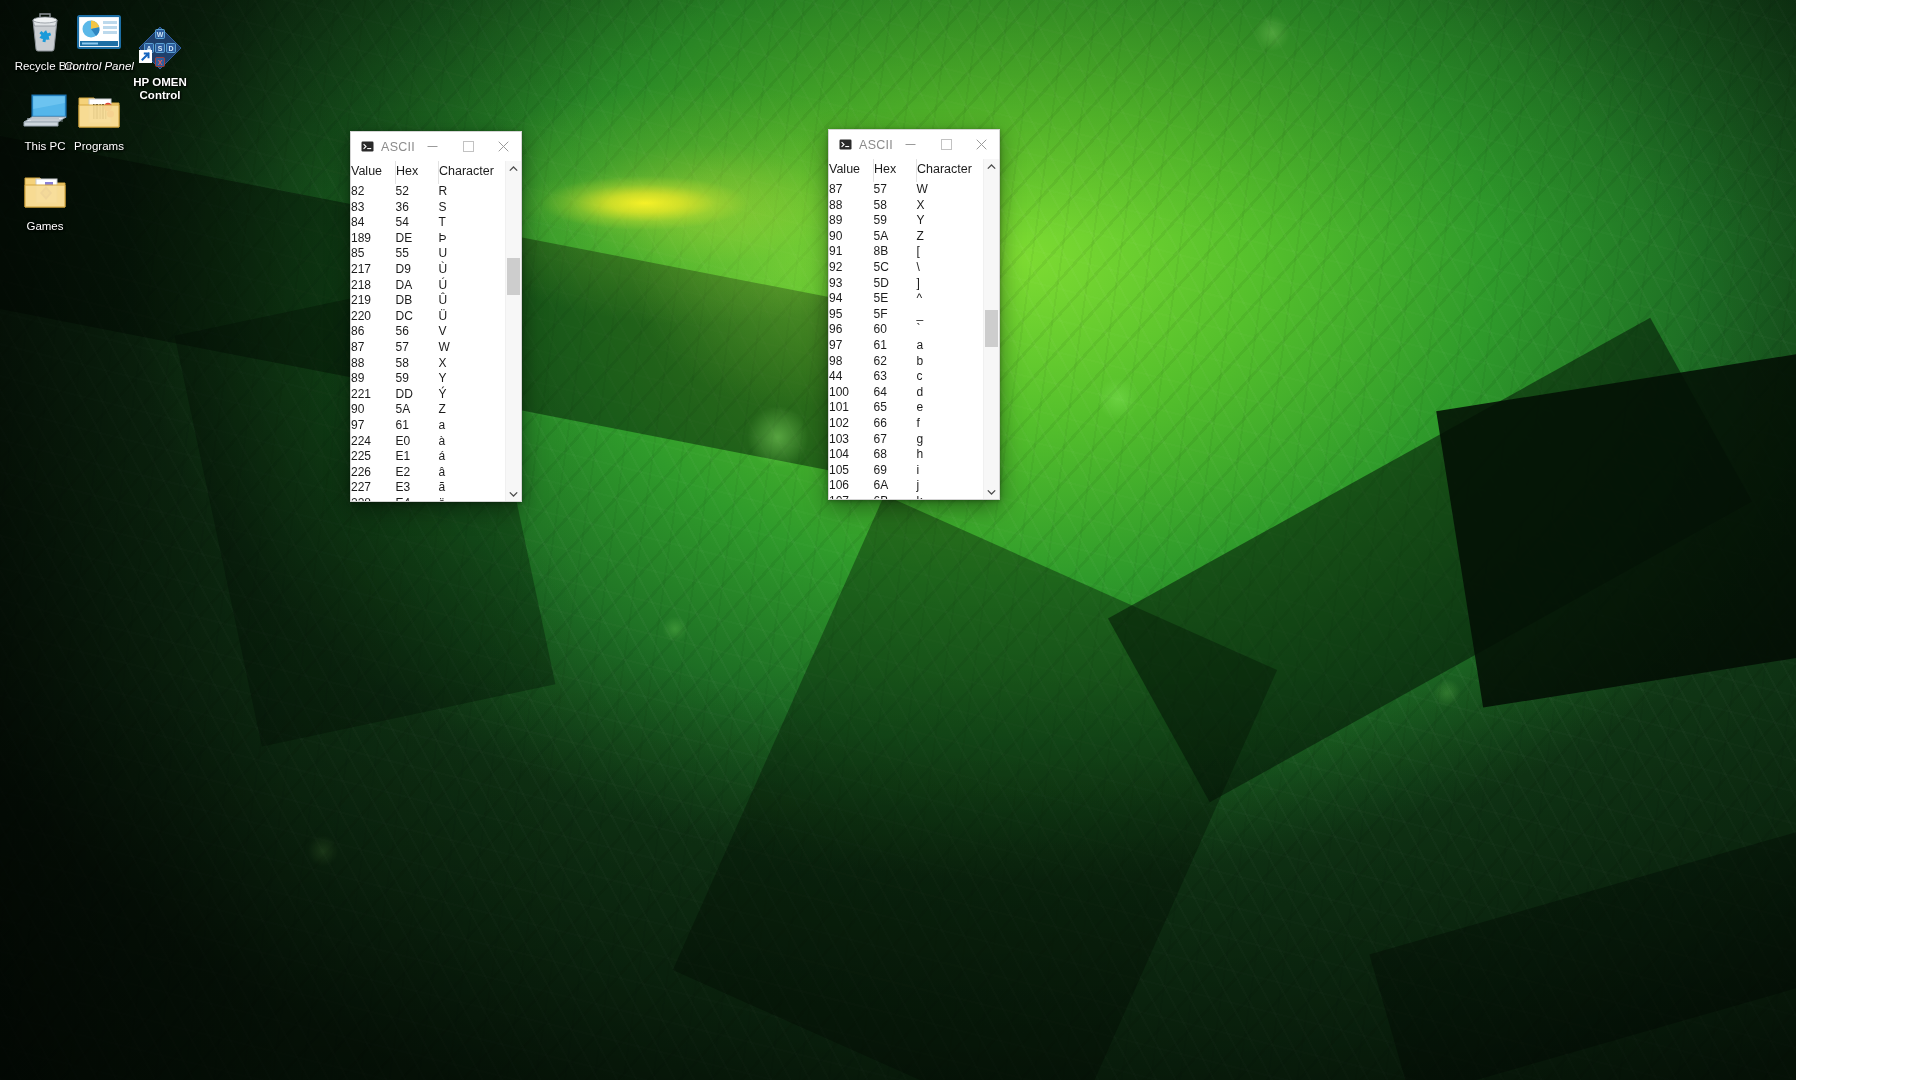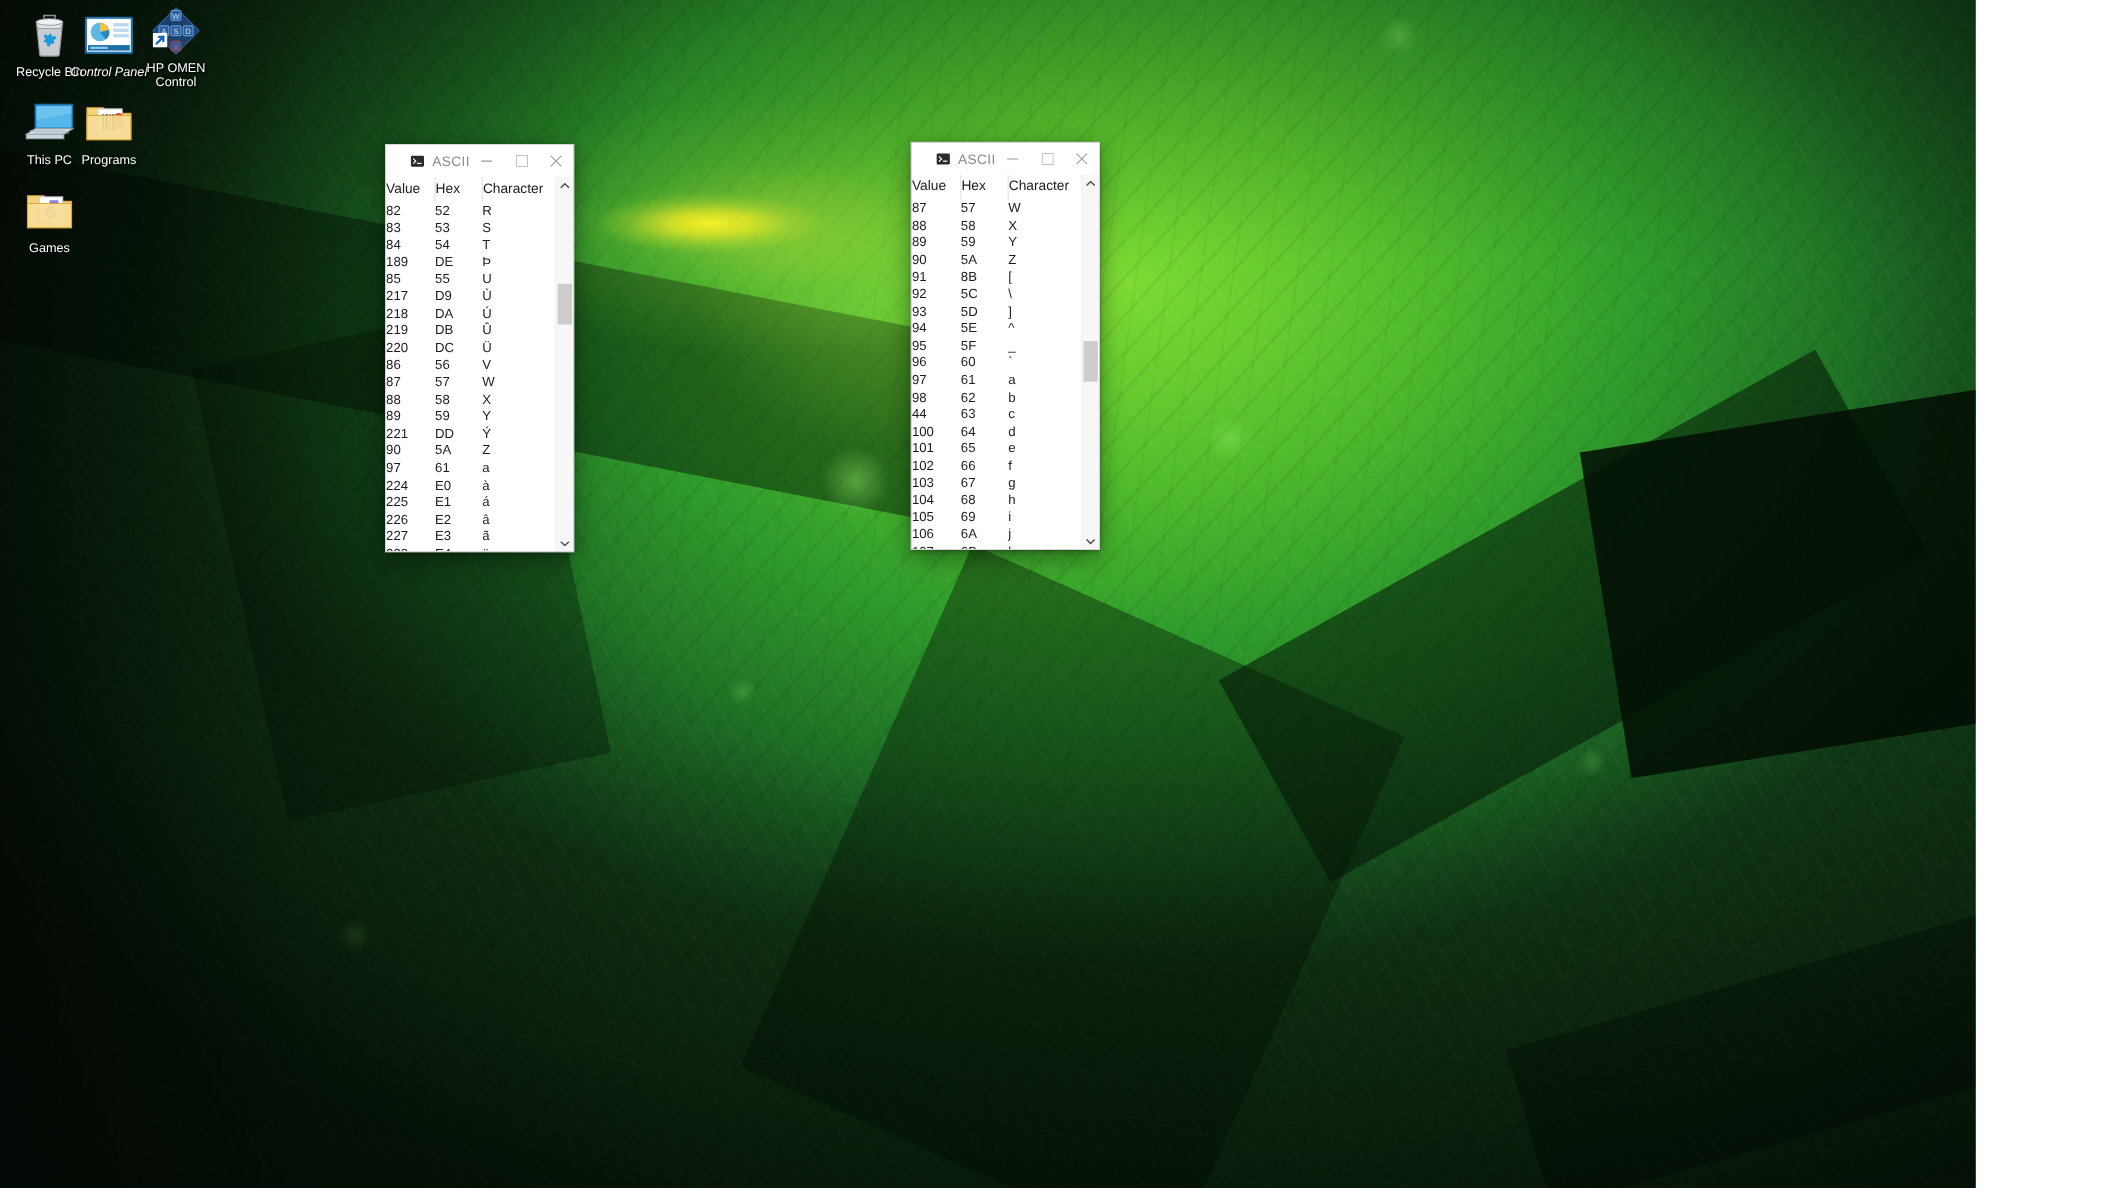--- a/index.html
+++ b/index.html
@@ -153,21 +153,20 @@
     overflow: hidden;
   }
   .titlebar {
     height: 29px;
     flex: 0 0 29px;
     display: flex;
     align-items: center;
     background: #ffffff;
     border-bottom: 0;
     user-select: none;
-    margin-left: 12px;
   }
   .tb-icon {
     width: 16px; height: 16px;
     margin-left: 10px; margin-right: 7px;
     display: flex; align-items: center; justify-content: center;
   }
   .tb-title {
     font-size: 12.5px;
     color: #8b8b8b;
     letter-spacing: 0.3px;
@@ -297,21 +296,21 @@
     <path d="M14 14 L22.2 12.3 A8.5 8.5 0 0 1 19 21 Z" fill="#2e86c1"></path>
     <rect x="26" y="6" width="14" height="3" fill="#bcd9ec"></rect>
     <rect x="26" y="11" width="14" height="3" fill="#bcd9ec"></rect>
     <rect x="26" y="16" width="14" height="3" fill="#bcd9ec"></rect>
     <rect x="3" y="26" width="38" height="5" fill="#1d6fa5"></rect>
     <rect x="5" y="27.5" width="16" height="2" fill="#8ecaf0"></rect>
   </svg>
         </div>
         <div class="caption">Control Panel</div>
       </div>
-      <div class="desk-icon" style="left: 121px; top: 4px;">
+      <div class="desk-icon" style="left: 121px; top: 24px; font-weight: bold;">
         <div class="glyph">
           <svg class="" width="44" height="44" viewBox="0 0 44 44" xmlns="http://www.w3.org/2000/svg">
     <path d="M22 1 L43 22 L22 43 L1 22 Z" fill="#1e3f6b" stroke="#2e5e9e" stroke-width="1"></path>
     <rect x="17.5" y="3.5" width="9" height="9" rx="1" fill="#2e5e9e" stroke="#6ab7e8" stroke-width="0.8"></rect>
     <rect x="6.5" y="17.5" width="9" height="9" rx="1" fill="#2e5e9e" stroke="#6ab7e8" stroke-width="0.8"></rect>
     <rect x="17.5" y="17.5" width="9" height="9" rx="1" fill="#2e5e9e" stroke="#6ab7e8" stroke-width="0.8"></rect>
     <rect x="28.5" y="17.5" width="9" height="9" rx="1" fill="#2e5e9e" stroke="#6ab7e8" stroke-width="0.8"></rect>
     <rect x="17.5" y="31.5" width="9" height="9" rx="1" fill="#2e5e9e" stroke="#c0392b" stroke-width="0.8"></rect>
     <text x="22" y="11" font-family="Liberation Sans, sans-serif" font-size="7" fill="#cfe6f7" text-anchor="middle">W</text>
     <text x="11" y="25" font-family="Liberation Sans, sans-serif" font-size="7" fill="#cfe6f7" text-anchor="middle">A</text>
@@ -416,21 +415,21 @@
               </tr>
             </thead>
             <tbody>
               <tr>
                 <td class="col-value">82</td>
                 <td class="col-hex">52</td>
                 <td class="col-char">R</td>
               </tr>
               <tr>
                 <td class="col-value">83</td>
-                <td class="col-hex">53</td>
+                <td class="col-hex">36</td>
                 <td class="col-char">S</td>
               </tr>
               <tr>
                 <td class="col-value">84</td>
                 <td class="col-hex">54</td>
                 <td class="col-char">T</td>
               </tr>
               <tr>
                 <td class="col-value">189</td>
                 <td class="col-hex">DE</td>

